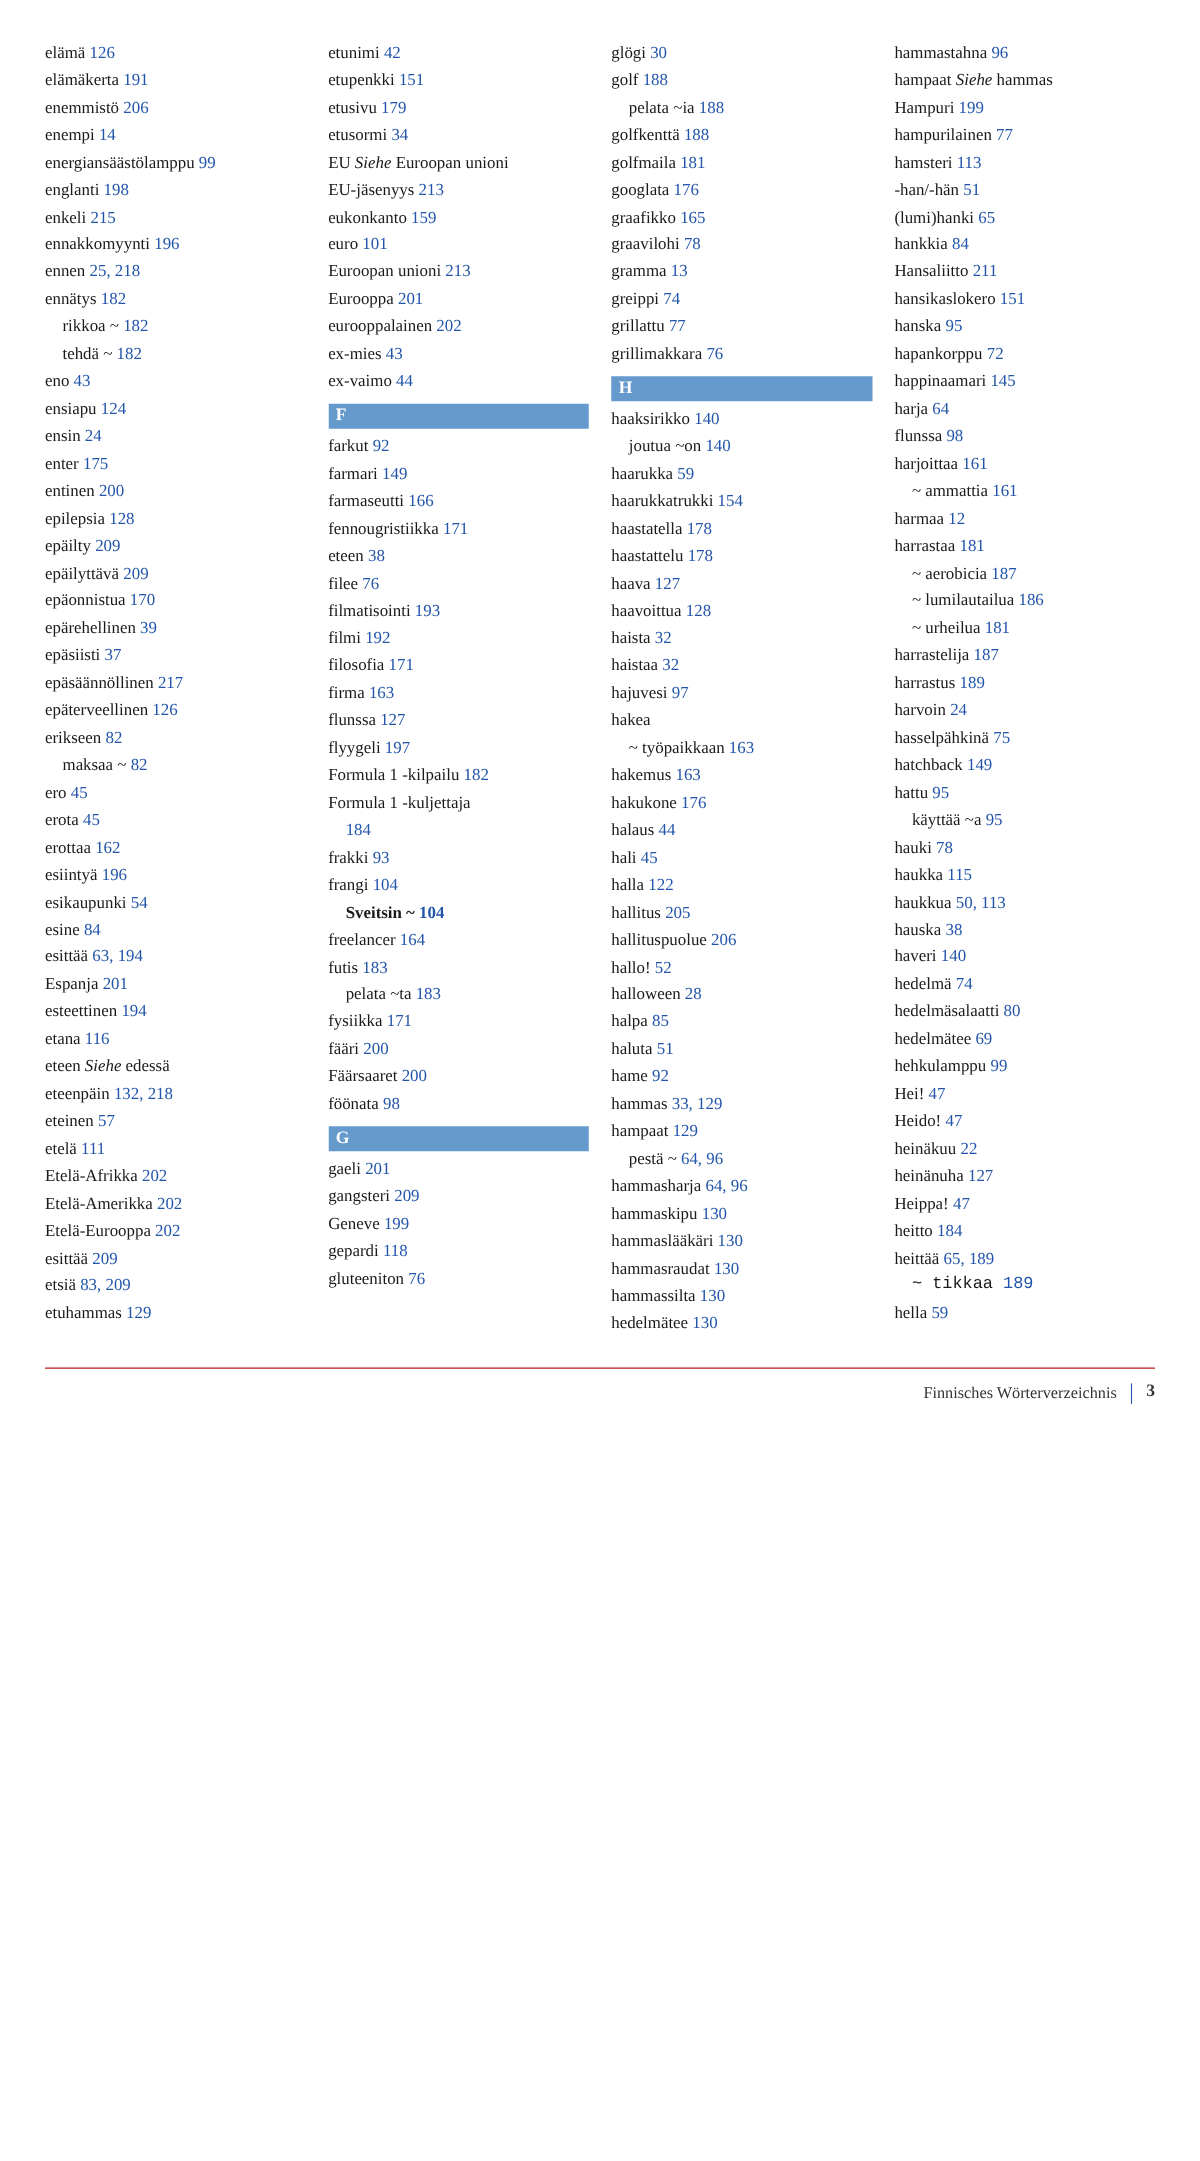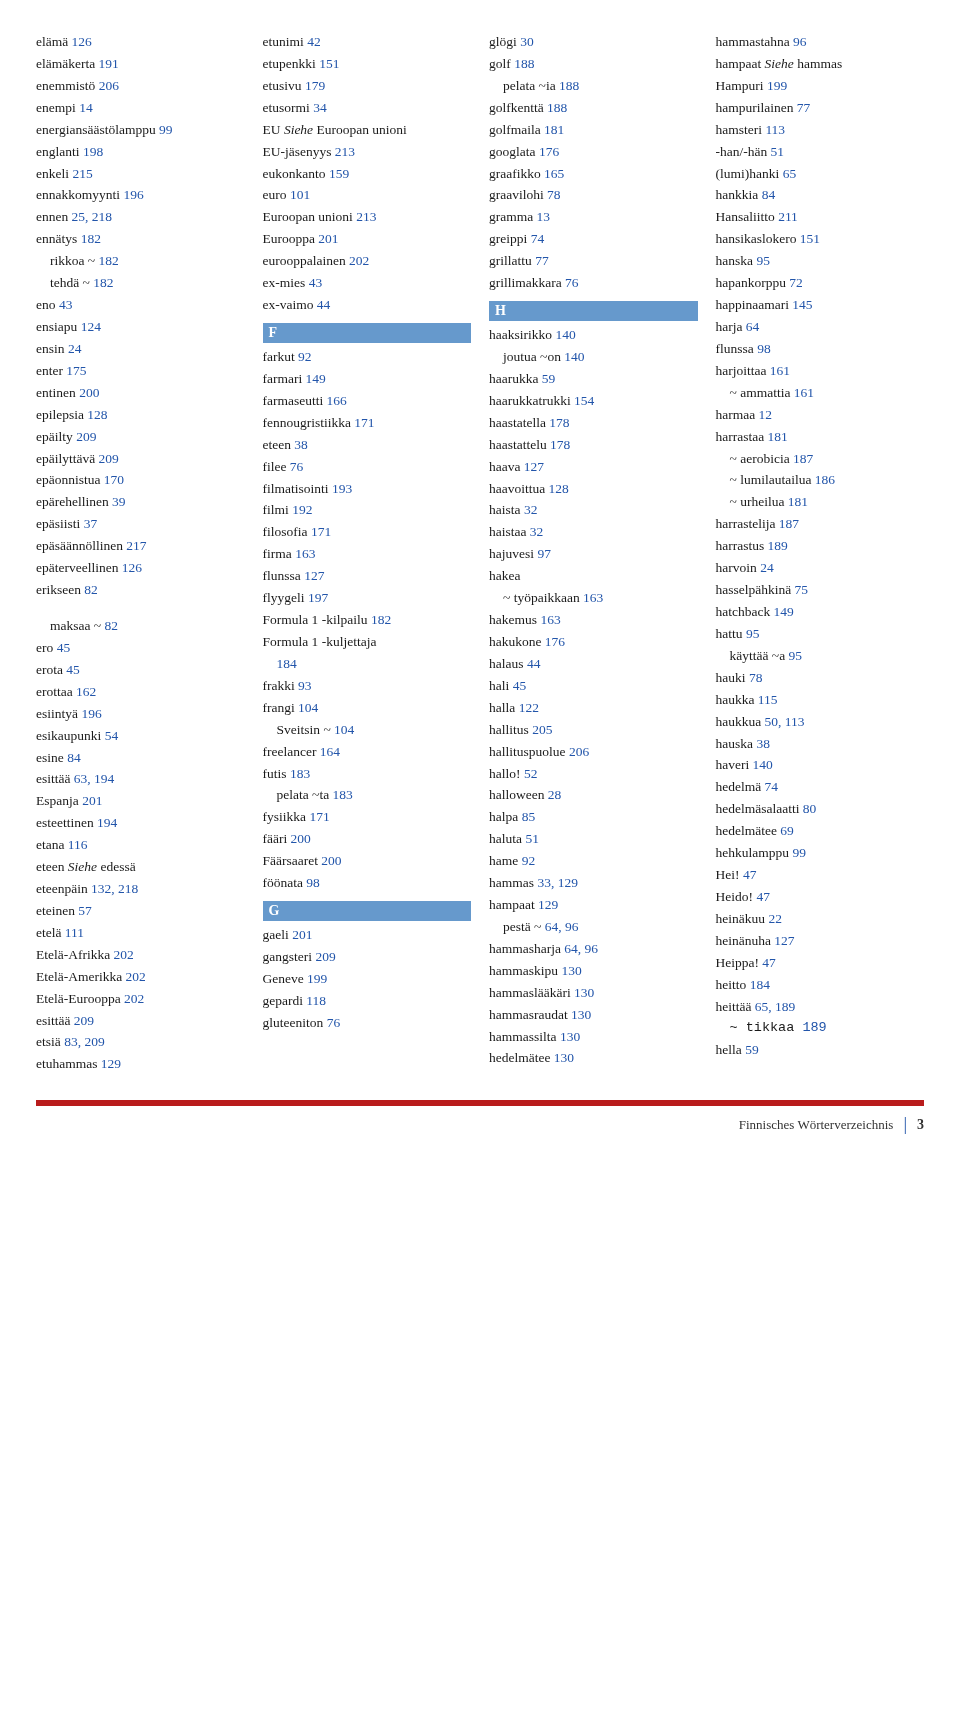--- a/index.html
+++ b/index.html
@@ -41,21 +41,21 @@
       padding: 2px 6px;
       margin: 6px 0 4px 0;
       display: inline-block;
       width: 100%;
     }
     .footer {
       display: flex;
       justify-content: flex-end;
       align-items: center;
       margin-top: 24px;
-      border-top: 6px solid #b91c1c;
+      border-top: 1px solid #b91c1c;
       padding-top: 8px;
       font-size: 13px;
       color: #333;
       gap: 10px;
     }
     .footer-divider {
       color: #2255aa;
       font-size: 18px;
     }
     .page-num {
@@ -93,21 +93,21 @@
         <div class="entry"><span>epilepsia </span><span class="num">128</span></div>
         <div class="entry"><span>epäilty </span><span class="num">209</span></div>
         <div class="entry"><span>epäilyttävä </span><span class="num">209</span></div>
         <div class="entry"><span>epäonnistua </span><span class="num">170</span></div>
         <div class="entry"><span>epärehellinen </span><span class="num">39</span></div>
         <div class="entry"><span>epäsiisti </span><span class="num">37</span></div>
         <div class="entry"><span>epäsäännöllinen </span><span class="num">217</span></div>
         <div class="entry"><span>epäterveellinen </span><span class="num">126</span></div>
         <div class="entry"><span>erikseen </span><span class="num">82</span></div>
         <div class="entry">
-          <span style="padding-left: 14px; display: block; color: rgb(26, 26, 26); margin-top: 14px;"><span>maksaa ~ </span><span class="num">82</span></span>
+          <span style="padding-left: 14px; display: block; color: rgb(26, 26, 26);"><span>maksaa ~ </span><span class="num">82</span></span>
         </div>
         <div class="entry"><span>ero </span><span class="num">45</span></div>
         <div class="entry"><span>erota </span><span class="num">45</span></div>
         <div class="entry"><span>erottaa </span><span class="num">162</span></div>
         <div class="entry"><span>esiintyä </span><span class="num">196</span></div>
         <div class="entry"><span>esikaupunki </span><span class="num">54</span></div>
         <div class="entry"><span>esine </span><span class="num">84</span></div>
         <div class="entry"><span>esittää </span><span class="num">63, 194</span></div>
         <div class="entry"><span>Espanja </span><span class="num">201</span></div>
         <div class="entry"><span>esteettinen </span><span class="num">194</span></div>
@@ -151,21 +151,21 @@
         <div class="entry"><span>flunssa </span><span class="num">127</span></div>
         <div class="entry"><span>flyygeli </span><span class="num">197</span></div>
         <div class="entry"><span>Formula 1 -kilpailu </span><span class="num">182</span></div>
         <div class="entry"><span>Formula 1 -kuljettaja</span></div>
         <div class="entry">
           <span style="padding-left: 14px; display: block; color: rgb(26, 26, 26);"><span>    </span><span class="num">184</span></span>
         </div>
         <div class="entry"><span>frakki </span><span class="num">93</span></div>
         <div class="entry"><span>frangi </span><span class="num">104</span></div>
         <div class="entry">
-          <span style="padding-left: 14px; display: block; color: rgb(26, 26, 26);"><span>Sveitsin ~ </span><span class="num">104</span></span>
+          <span style="padding-left: 14px; display: block; color: rgb(26, 26, 26); font-weight: bold;"><span>Sveitsin ~ </span><span class="num">104</span></span>
         </div>
         <div class="entry"><span>freelancer </span><span class="num">164</span></div>
         <div class="entry"><span>futis </span><span class="num">183</span></div>
         <div class="entry">
           <span style="padding-left: 14px; display: block; color: rgb(26, 26, 26);"><span>pelata ~ta </span><span class="num">183</span></span>
         </div>
         <div class="entry"><span>fysiikka </span><span class="num">171</span></div>
         <div class="entry"><span>fääri </span><span class="num">200</span></div>
         <div class="entry"><span>Fäärsaaret </span><span class="num">200</span></div>
         <div class="entry"><span>föönata </span><span class="num">98</span></div>

